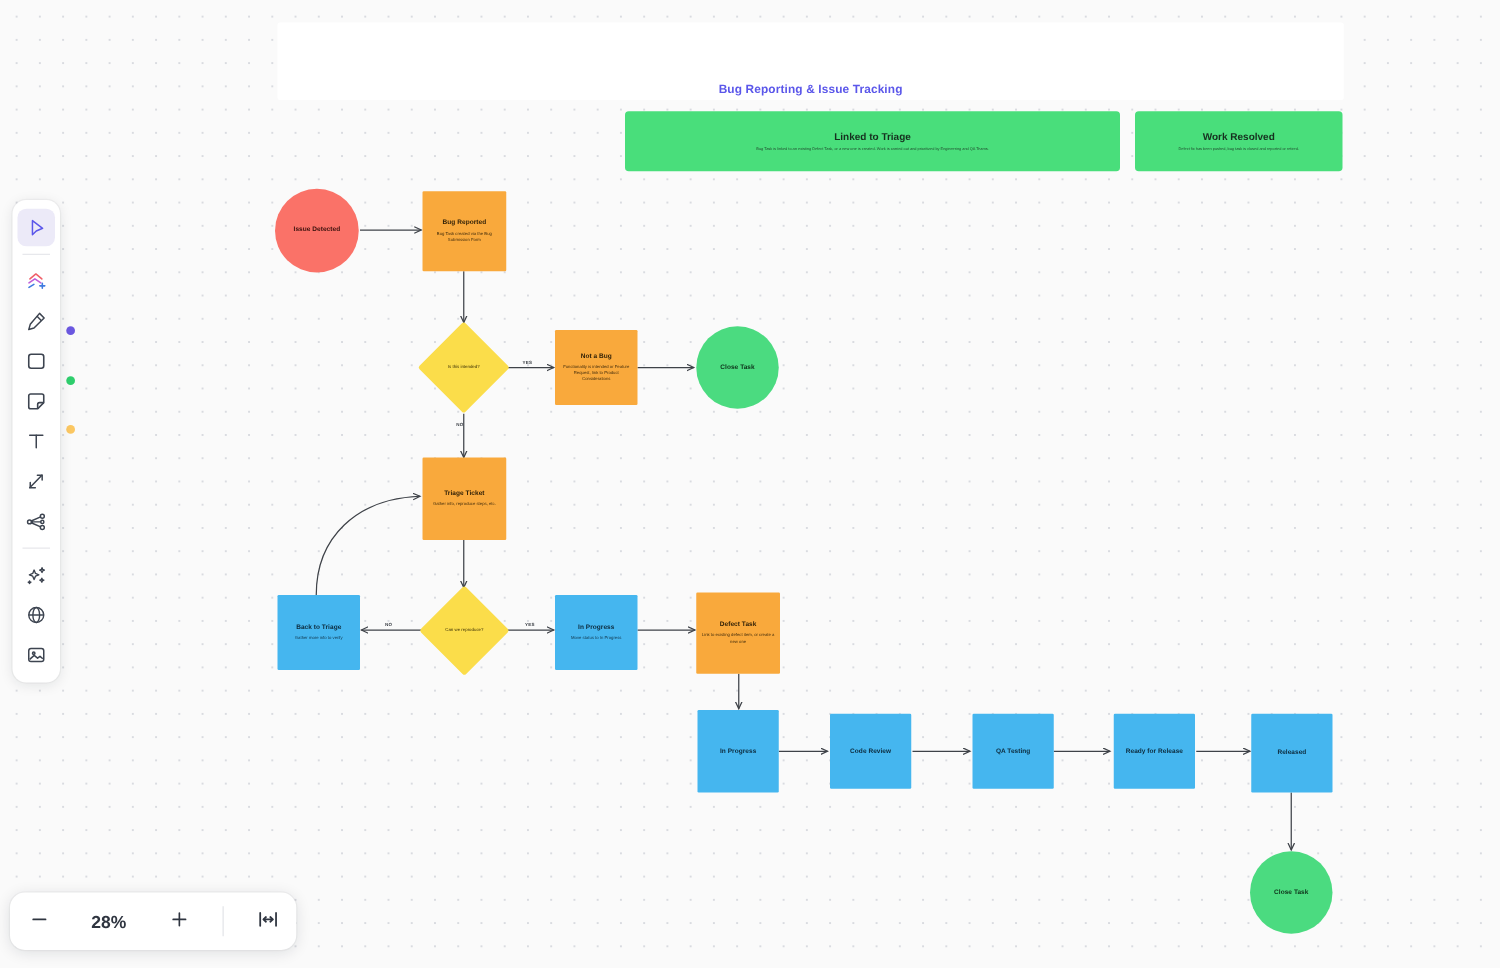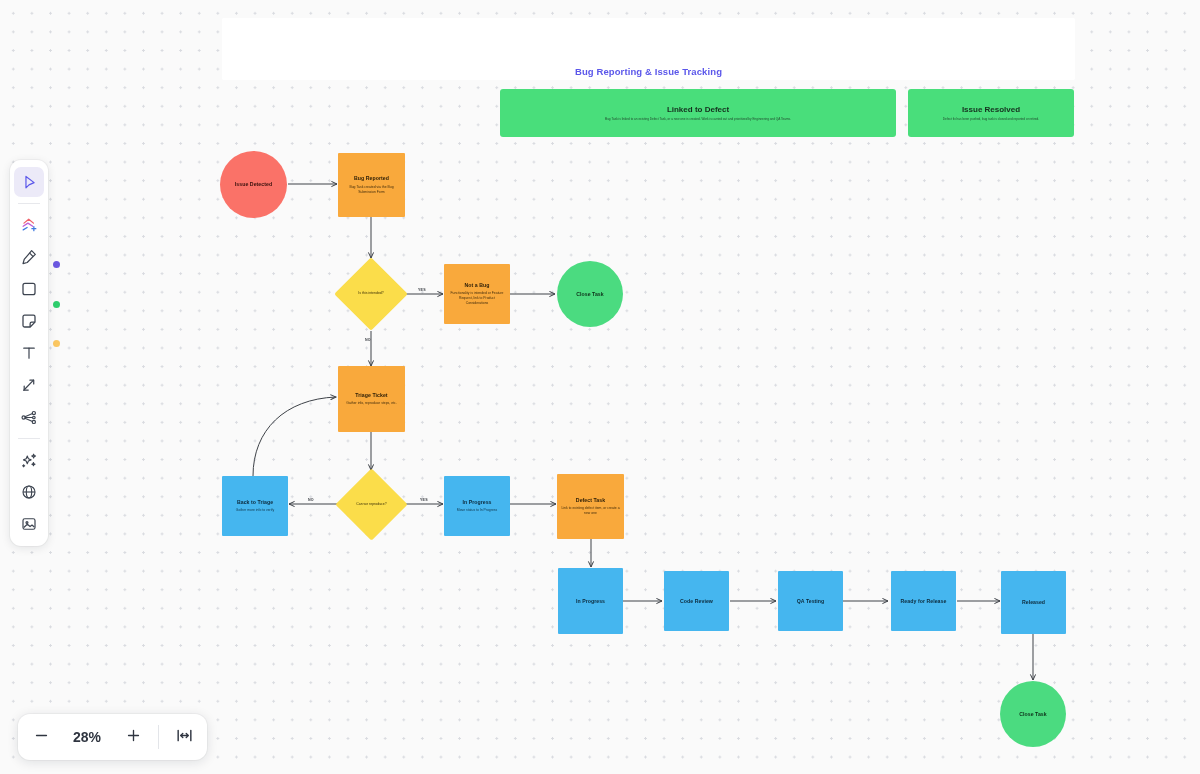--- a/index.html
+++ b/index.html
@@ -95,24 +95,24 @@
   .tool-sep{width:22px;height:1px;background:#e7e8ec;margin:4px 0;}
 
   
   .dot{
     position:absolute;left:53px;width:7px;height:7px;border-radius:50%;
     box-shadow:0 0 0 2px #fafafa;
   }
 
   
   .zoombar{
-    position:absolute;left:18px;bottom:14px;height:46px;
+    position:absolute;left:8px;bottom:14px;height:46px;
     background:#ffffff;border-radius:12px;
     box-shadow:0 2px 12px rgba(20,25,40,.12),0 0 0 1px rgba(20,25,40,.035);
-    display:flex;align-items:center;padding:0 6px;gap:2px;
+    display:flex;align-items:center;padding:0 6px;gap:12px;
   }
   .zb-btn{
     width:34px;height:34px;border-radius:8px;border:none;background:transparent;
     display:flex;align-items:center;justify-content:center;cursor:pointer;color:#2f3540;
   }
   .zoom-value{
     min-width:54px;text-align:center;font-size:14px;font-weight:600;color:#2f3540;
     user-select:none;
   }
   .zb-div{width:1px;height:24px;background:#e3e5e9;margin:0 6px;}
@@ -120,25 +120,25 @@
 </head>
 <body>
 
 <div id="canvas">
 
   <div class="board-title-card">
     <div class="board-title">Bug Reporting &amp; Issue Tracking</div>
   </div>
 
   <div class="lane lane-2">
-    <div class="lane-title">Linked to Defect</div>
+    <div class="lane-title">Linked to Triage</div>
     <div class="lane-sub">Bug Task is linked to an existing Defect Task, or a new one is created. Work is carried out and prioritized by Engineering and QA Teams.</div>
   </div>
   <div class="lane lane-3">
-    <div class="lane-title">Issue Resolved</div>
+    <div class="lane-title">Work Resolved</div>
     <div class="lane-sub">Defect fix has been pushed, bug task is closed and reported or retired.</div>
   </div>
 
   <svg id="wires" width="1200" height="774" viewBox="0 0 1200 774">
     <defs>
       <marker id="ah" markerWidth="7" markerHeight="7" refX="5.6" refY="3" orient="auto">
         <path d="M0,0.4 L5.6,3 L0,5.6" fill="none" stroke="#3e4248" stroke-width="1"></path>
       </marker>
     </defs>
     <g stroke="#3e4248" stroke-width="1" fill="none" marker-end="url(#ah)">

